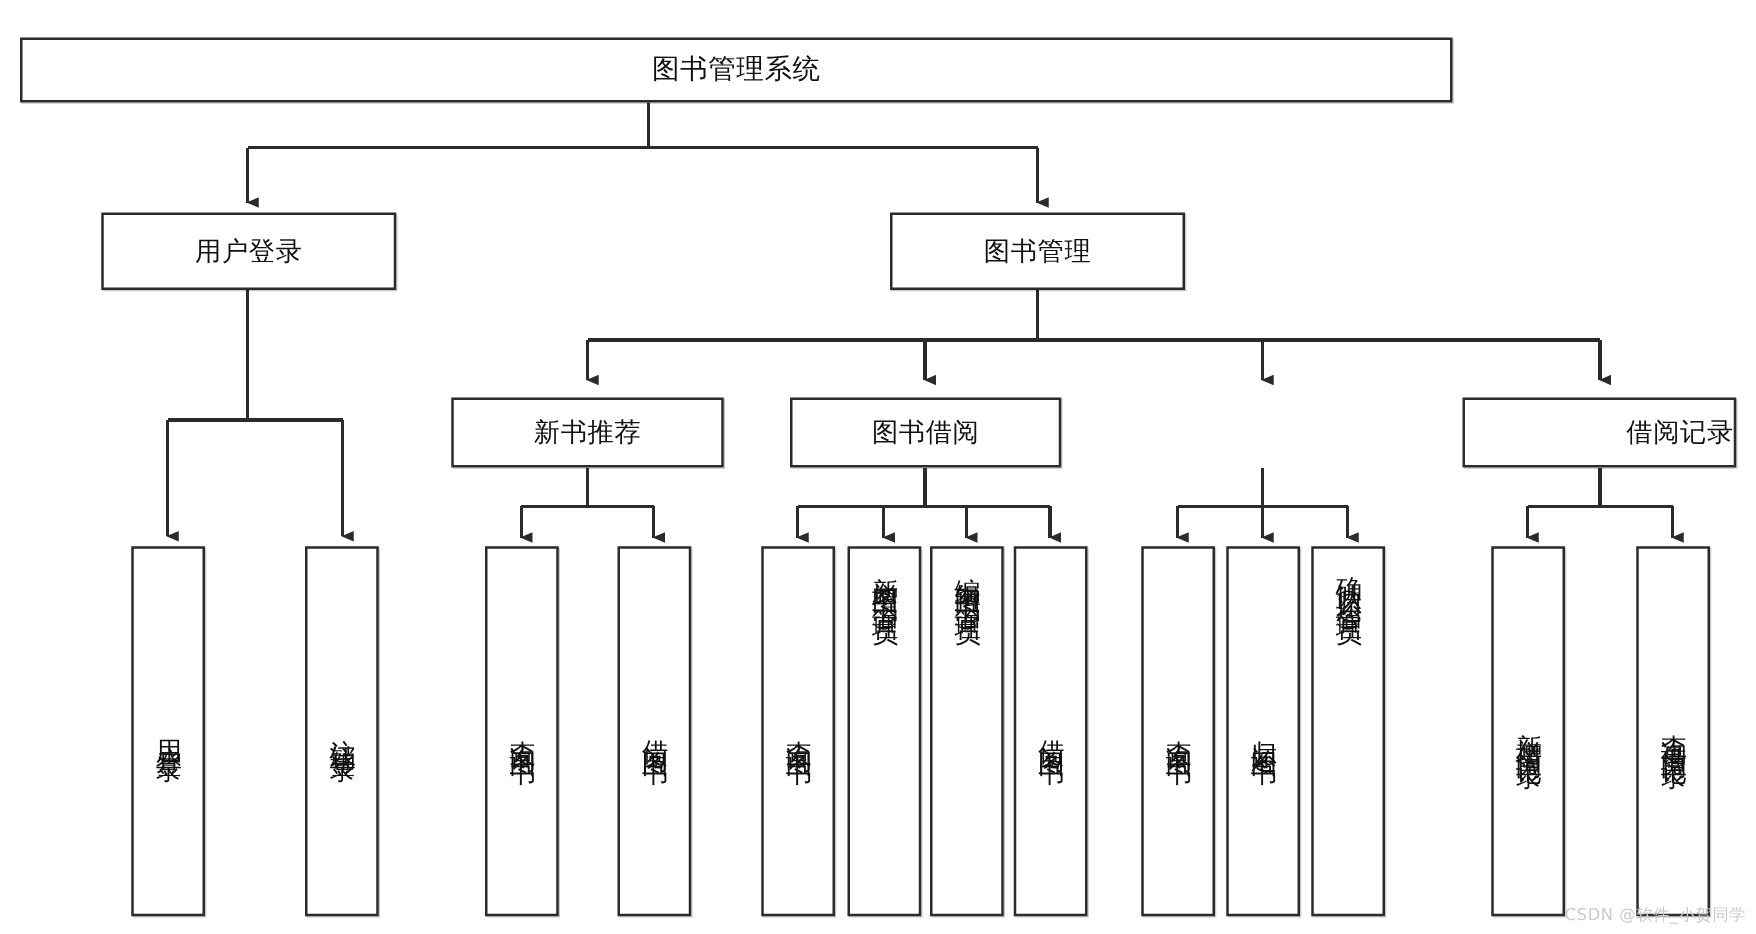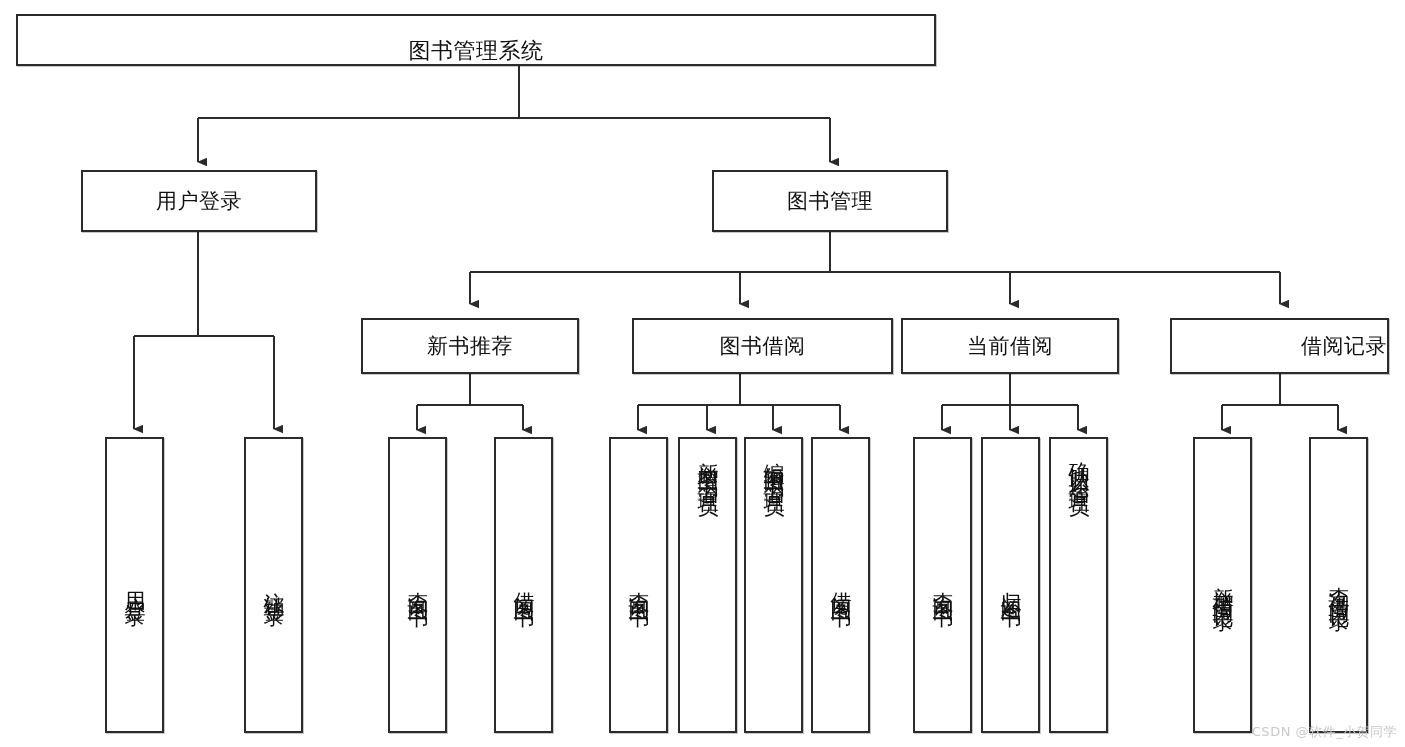--- a/index.html
+++ b/index.html
@@ -133,39 +133,36 @@
       <path d="M1010,405 L1010,430" marker-end="url(#arrowhead)"></path>
       <path d="M1078,405 L1078,430" marker-end="url(#arrowhead)"></path>
 
       <path d="M1280,374 L1280,405"></path>
       <path d="M1222,405 L1338,405"></path>
       <path d="M1222,405 L1222,430" marker-end="url(#arrowhead)"></path>
       <path d="M1338,405 L1338,430" marker-end="url(#arrowhead)"></path>
     </g>
   </svg>
 
-  <div class="node horiz root" style="left:16px; top:14px; width:920px; height:52px;align-items:flex-end;">
+  <div class="node horiz root" style="left:16px; top:30px; width:1146px; height:52px;">
     <span class="node-label">图书管理系统</span>
   </div>
 
   <div class="node horiz" style="left:81px; top:170px; width:236px; height:62px;">
     <span class="node-label">用户登录</span>
   </div>
   <div class="node horiz" style="left:712px; top:170px; width:236px; height:62px;">
     <span class="node-label">图书管理</span>
   </div>
 
   <div class="node horiz" style="left:361px; top:318px; width:218px; height:56px;">
     <span class="node-label">新书推荐</span>
   </div>
-  <div class="node horiz" style="left:632px; top:318px; width:261px; height:56px;">
+  <div class="node horiz" style="left:632px; top:318px; width:217px; height:56px;">
     <span class="node-label">图书借阅</span>
-  </div>
-  <div class="node horiz" style="left:901px; top:318px; width:218px; height:56px;">
-    <span class="node-label">当前借阅</span>
   </div>
   <div class="node horiz" style="left:1170px; top:318px; width:219px; height:56px;justify-content:flex-end;">
     <span class="node-label">借阅记录</span>
   </div>
 
   <div class="node vert middle" style="left:105px; top:437px; width:59px; height:296px;">
     <span class="node-label">用户登录</span>
   </div>
   <div class="node vert middle" style="left:244px; top:437px; width:59px; height:296px;">
     <span class="node-label">注销登录</span>

